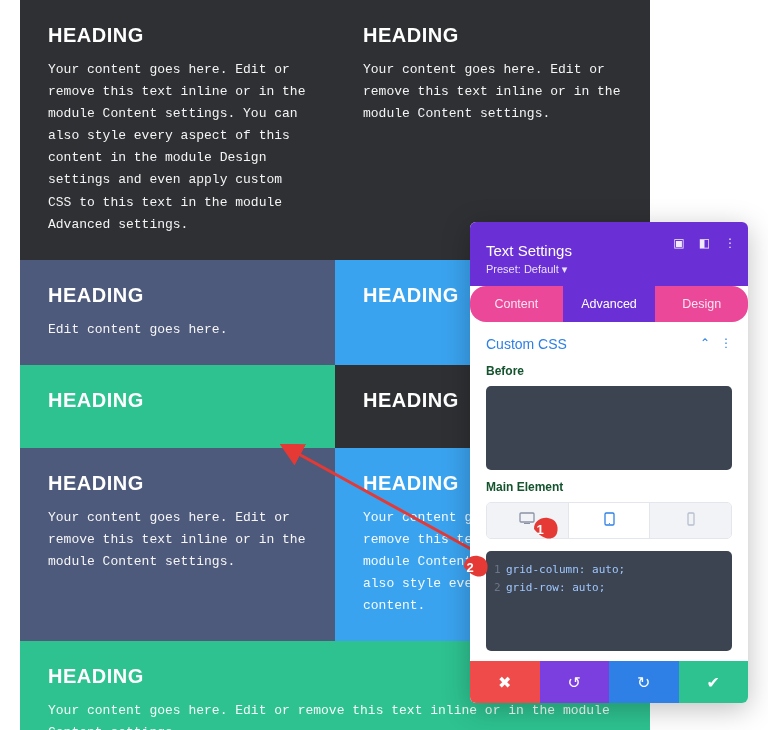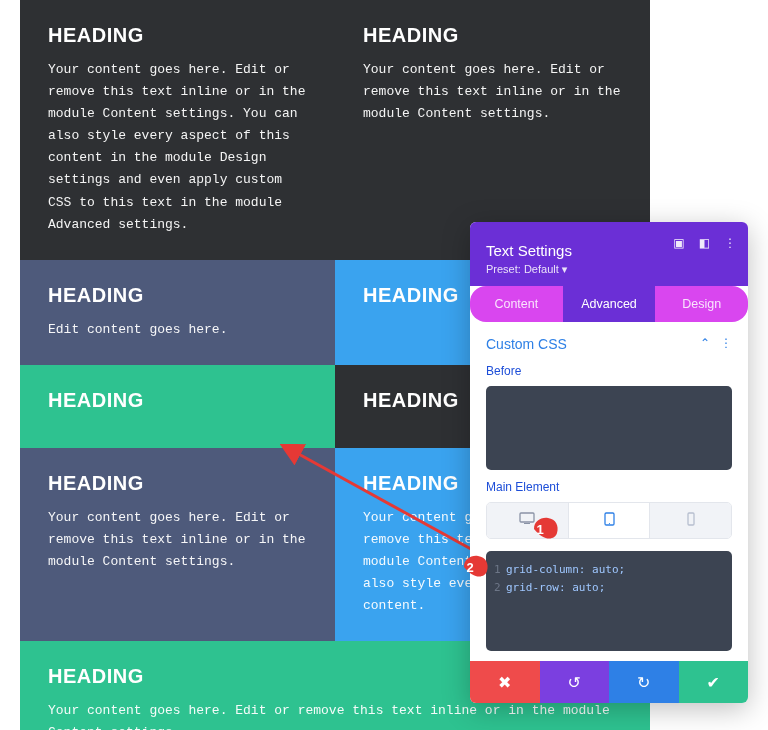--- a/index.html
+++ b/index.html
@@ -63,21 +63,21 @@
     position: relative;
   }
   .panel-head .title { font-size: 15px; font-weight: 500; }
   .panel-head .preset { font-size: 11px; opacity: 0.85; margin-top: 4px; }
   .panel-head .icons {
     position: absolute; top: 14px; right: 12px;
     display: flex; gap: 14px; align-items: center;
   }
   .panel-head .icons span { font-size: 12px; opacity: 0.9; cursor: pointer; }
   .tabs {
-    background: #d946ef;
+    background: #ec4899;
     display: flex;
     border-radius: 16px;
   }
   .tab {
     flex: 1;
     text-align: center;
     color: #fff;
     font-size: 12.5px;
     padding: 11px 0;
     cursor: pointer;
@@ -87,21 +87,21 @@
   .panel-body {
     padding: 14px 16px 10px 16px;
   }
   .section-head {
     display: flex; justify-content: space-between; align-items: flex-start;
     margin-bottom: 12px;
   }
   .section-head .label { color: #2e80e6; font-size: 14px; font-weight: 500; }
   .section-head .tools { display:flex; gap:10px; color:#2e80e6; font-size:12px;}
   .field-label {
-    font-size: 12px; color: #1d4ed8; font-weight: 400; margin: 10px 0 8px;
+    font-size: 12px; color: #14532d; font-weight: 700; margin: 10px 0 8px;
   }
   .code-box {
     background: #3c4452;
     border-radius: 5px;
     height: 84px;
     width: 100%;
   }
   .device-tabs {
     display: flex;
     border: 1px solid #e3e6ec;

